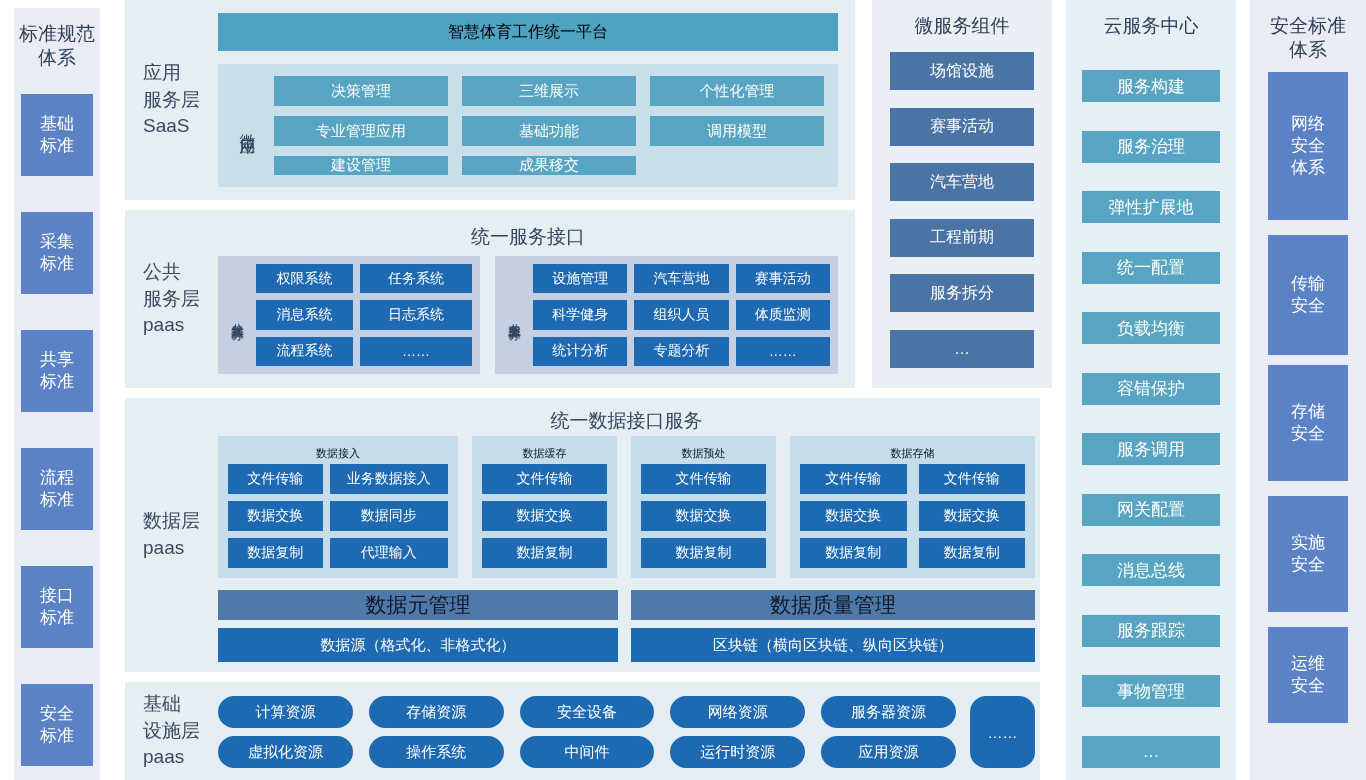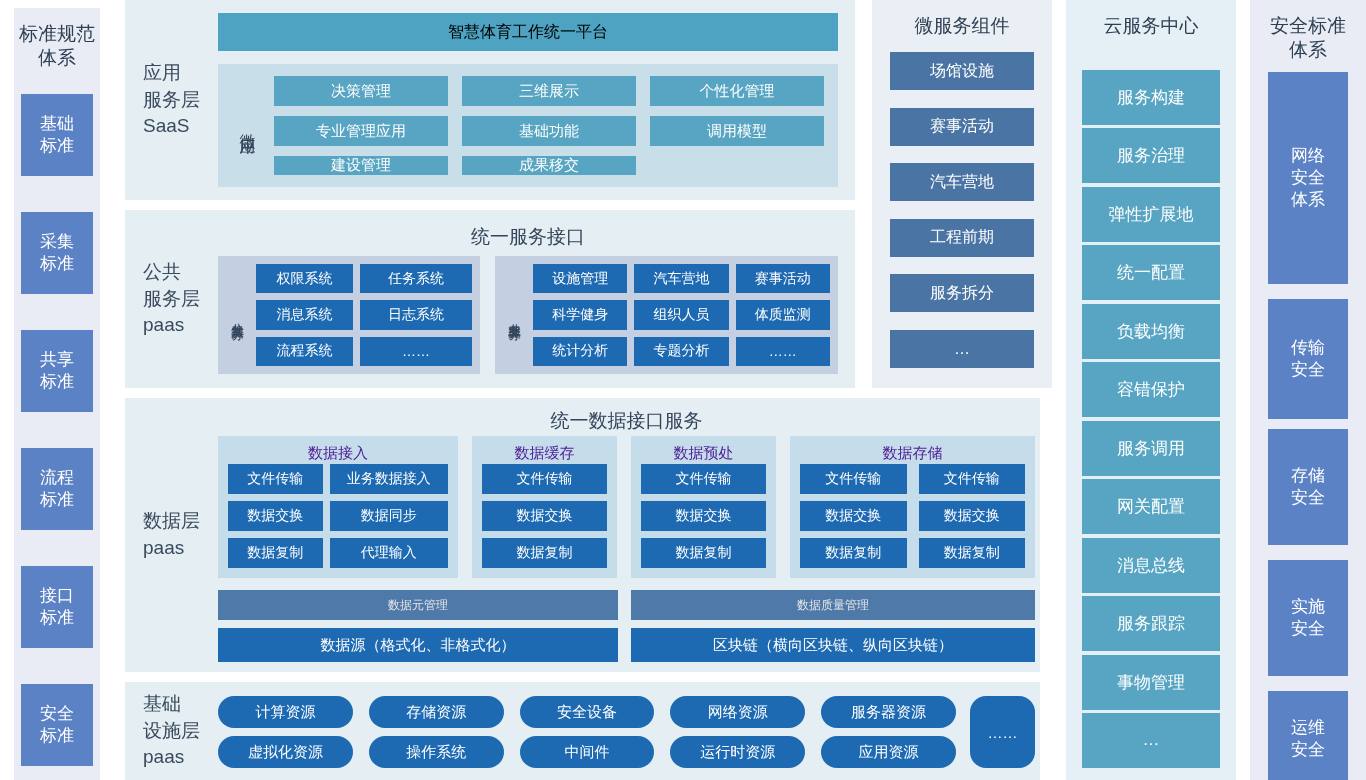--- a/index.html
+++ b/index.html
@@ -13,21 +13,21 @@
   .side-panel.right { left:1250px; width:116px; }
   .side-title { padding-top:14px; text-align:center; font-size:19px; line-height:1.25;
                 color:#2f4054; white-space:pre-line; }
   .side-items { position:absolute; left:7px; right:7px; top:86px; bottom:22px;
                 display:flex; flex-direction:column; justify-content:space-between; }
   .peri-box { background:#5b82c4; color:#ffffff; font-size:17px; line-height:1.3;
               display:flex; align-items:center; justify-content:center; text-align:center;
               white-space:pre-line; height:82px; }
   .sec-items { position:absolute; left:18px; right:18px; top:72px; display:flex;
                flex-direction:column; }
-  .sec-items .peri-box.tall { height:212px; margin-bottom:15px; }
+  .sec-items .peri-box.tall { height:148px; margin-bottom:15px; }
   .sec-items .peri-box.b1 { height:120px; margin-bottom:10px; }
   .sec-items .peri-box.b2 { height:116px; margin-bottom:15px; }
   .sec-items .peri-box.b3 { height:116px; margin-bottom:15px; }
   .sec-items .peri-box.b4 { height:96px; }
 
   
   .layer { position:absolute; left:125px; background:#e4eef3; }
   .layer .sec-label { position:absolute; left:0; top:0; bottom:0; width:93px;
                       display:flex; align-items:center; justify-content:center; text-align:left;
                       font-size:19px; line-height:1.4; color:#3a4a5e; white-space:pre-line; }
@@ -62,30 +62,30 @@
   .pgrid.c3 { grid-template-columns:repeat(3,1fr); }
   .btn-dark { background:#1d6ab3; color:#ffffff; font-size:14px;
               display:flex; align-items:center; justify-content:center; }
 
   
   .data { top:398px; width:915px; height:274px; }
   .data .sec-title { right:5px; top:10px; }
   .data-groups { position:absolute; left:93px; right:5px; top:38px; height:142px;
                  display:flex; gap:14px; }
   .dgroup { background:#c5dcea; padding:6px 10px 10px; display:flex; flex-direction:column; }
-  .dgroup .dg-title { text-align:center; font-size:15px; color:#4c1d95; height:22px;
+  .dgroup .dg-title { text-align:center; font-size:11px; color:#0f172a; height:22px;
                       display:flex; align-items:center; justify-content:center; flex:none; }
   .dgrid { flex:1; display:grid; gap:7px; }
   .dgroup.g1 { width:240px; } .dgroup.g1 .dgrid { grid-template-columns:0.92fr 1.15fr; }
   .dgroup.g2 { width:145px; } .dgroup.g2 .dgrid { grid-template-columns:1fr; }
   .dgroup.g3 { width:145px; } .dgroup.g3 .dgrid { grid-template-columns:1fr; }
   .dgroup.g4 { flex:1; } .dgroup.g4 .dgrid { grid-template-columns:1fr 1fr; gap:7px 12px; }
   .meta-bars { position:absolute; left:93px; right:5px; top:192px; height:30px;
                display:flex; gap:13px; }
-  .bar-slate { background:#4e79a8; color:#e5e5e5; font-size:12px;
+  .bar-slate { background:#4e79a8; color:#0f172a; font-size:21px;
                display:flex; align-items:center; justify-content:center; }
   .meta-bars .bar-slate.m1 { width:400px; } .meta-bars .bar-slate.m2 { flex:1; }
   .src-bars { position:absolute; left:93px; right:5px; top:230px; height:34px;
               display:flex; gap:13px; }
   .src-bars .btn-dark { font-size:15px; }
   .src-bars .s1 { width:400px; } .src-bars .s2 { flex:1; }
 
   
   .infra { top:682px; width:915px; height:98px; }
   .infra-content { position:absolute; left:93px; right:5px; top:14px; bottom:12px;
@@ -100,21 +100,21 @@
   .panel-title { padding-top:13px; text-align:center; font-size:19px; color:#2f4054; }
   .micro-items { position:absolute; left:18px; right:18px; top:52px; bottom:20px;
                  display:flex; flex-direction:column; justify-content:space-between; }
   .box-slate { background:#4a74a3; color:#ffffff; font-size:16px; height:38px;
                display:flex; align-items:center; justify-content:center; }
 
   
   .cloud-panel { position:absolute; left:1066px; top:0; width:170px; height:780px; background:#e4f0f5; }
   .cloud-items { position:absolute; left:16px; right:16px; top:70px; bottom:12px;
                  display:flex; flex-direction:column; justify-content:space-between; }
-  .cloud-items .btn-teal { height:55px; font-size:17px; }
+  .cloud-items .btn-teal { height:32px; font-size:17px; }
 </style>
 </head>
 <body>
 
 <div class="page">
 
   <aside class="side-panel left">
     <div class="side-title">标准规范
 体系</div>
     <div class="side-items">

